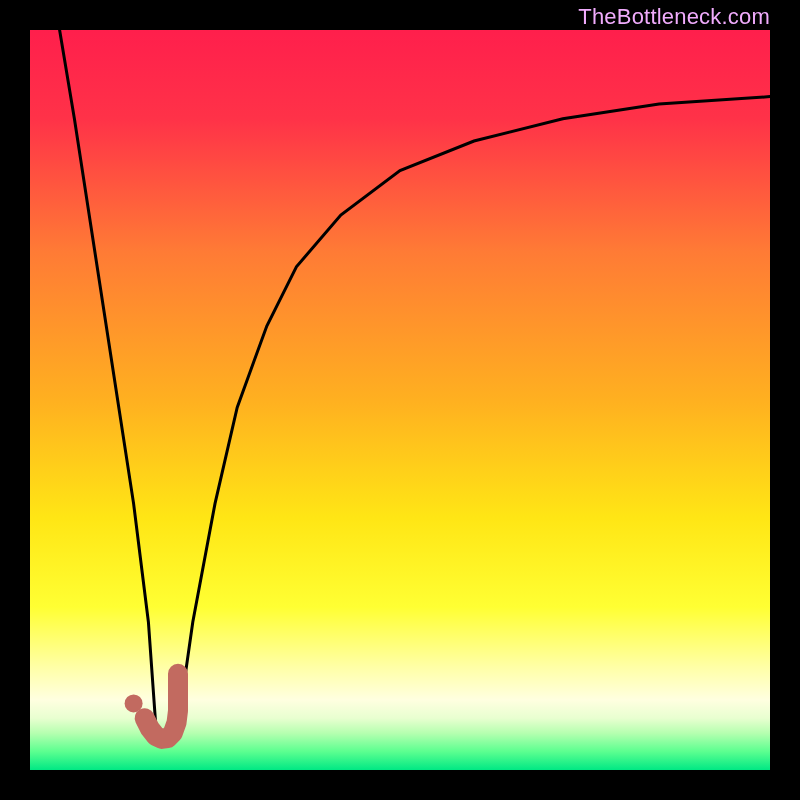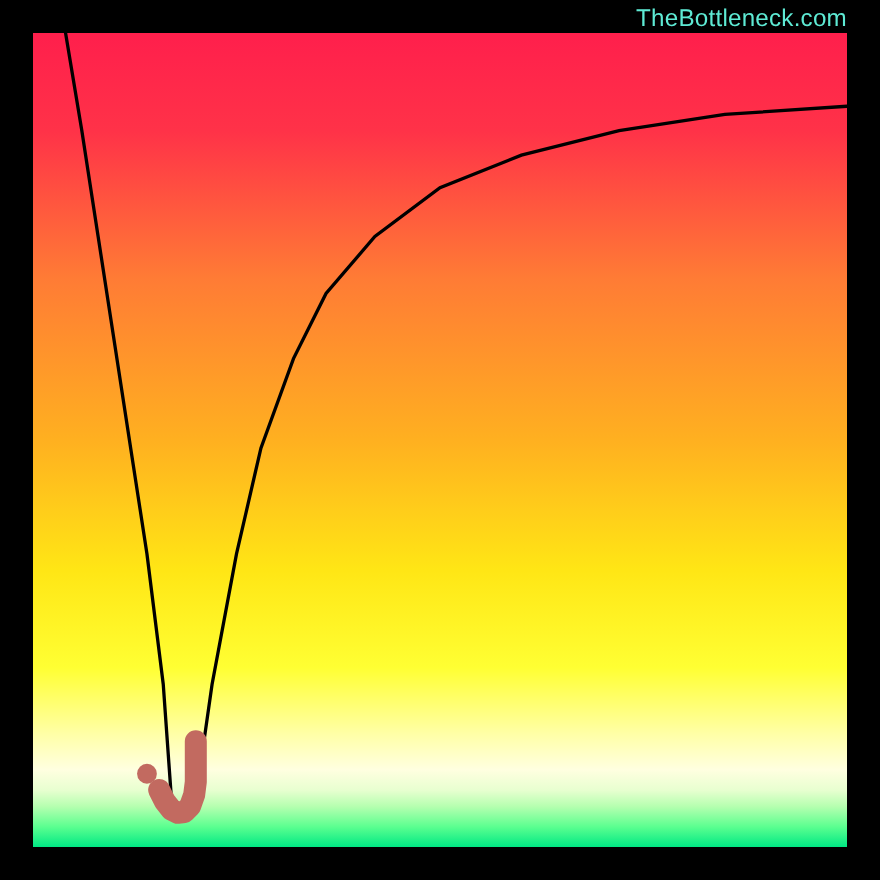--- a/index.html
+++ b/index.html
@@ -20,21 +20,21 @@
     overflow: hidden;
   }
   .gradient {
     position: absolute;
     inset: 0;
   }
   .watermark {
     position: absolute;
     top: 4px;
     right: 30px;
-    color: #5eead4;
+    color: #f0abfc;
     font-size: 22px;
     font-weight: 500;
     letter-spacing: 0.2px;
   }
   svg.curves {
     position: absolute;
     inset: 0;
   }
 </style>
 </head>

